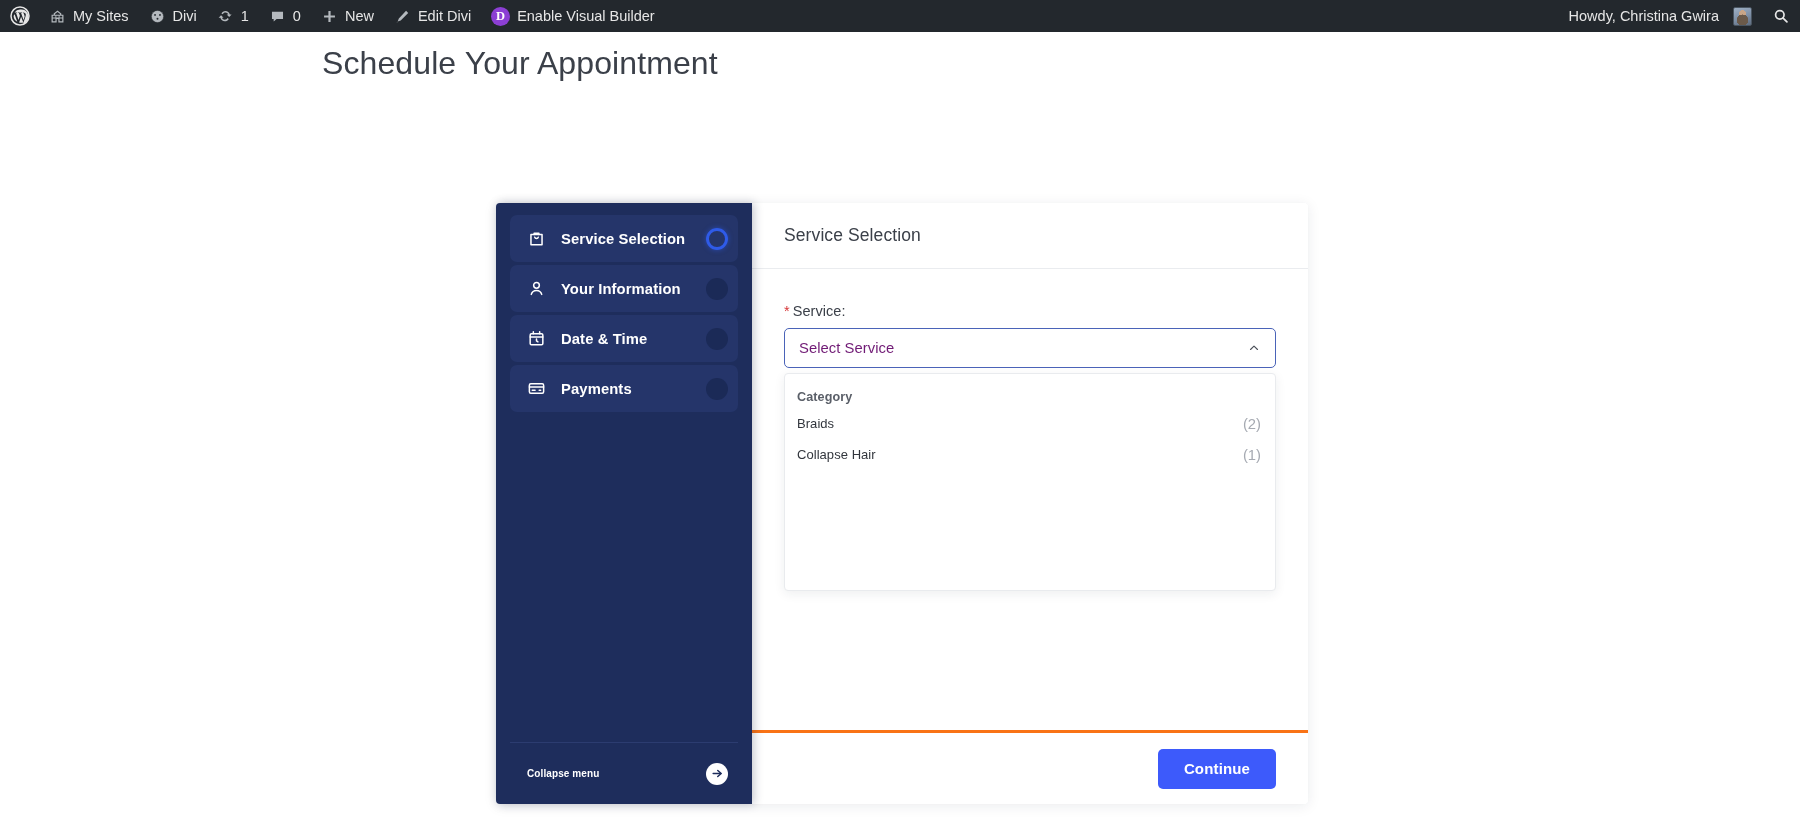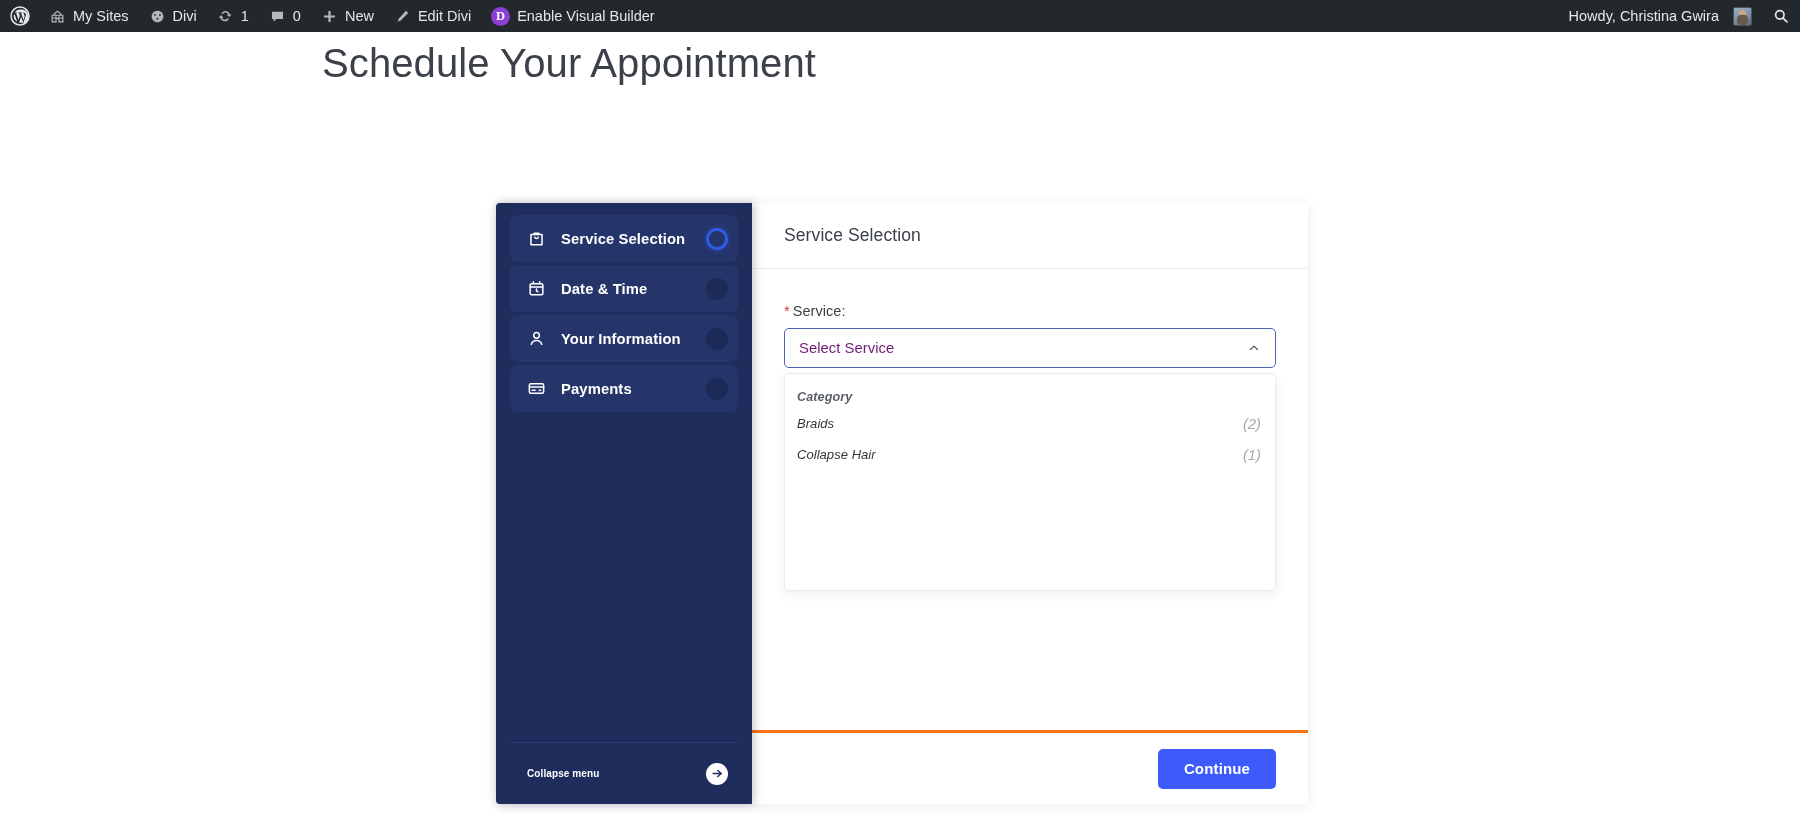--- a/index.html
+++ b/index.html
@@ -70,21 +70,21 @@
       radial-gradient(circle at 50% 34%, #c9a587 0 26%, transparent 27%),
       linear-gradient(160deg, #9fb0c4 0%, #7d8fa6 55%, #5f6d80 100%);
     border: 1px solid #4a5560;
   }
 
   
   .page-title {
     position: absolute;
     top: 43px;
     left: 322px;
-    font-size: 40px;
+    font-size: 32px;
     font-weight: 400;
     color: #3b4049;
     letter-spacing: 0.1px;
     line-height: 40px;
     white-space: nowrap;
   }
 
   
   .booking {
     position: absolute;
@@ -245,21 +245,20 @@
 
   .dropdown {
     margin-top: 5px;
     height: 218px;
     background: #ffffff;
     border: 1px solid #e9ebee;
     border-radius: 4px;
     box-shadow: 0 3px 11px rgba(26,34,58,0.075);
     padding: 12px 0 0 0;
     overflow: hidden;
-    font-style: italic;
   }
   .dd-group {
     font-size: 12.6px;
     font-weight: bold;
     color: #5a5f68;
     padding: 0 12px 0 12px;
     line-height: 22px;
     letter-spacing: 0.1px;
   }
   .dd-item {
@@ -414,38 +413,38 @@
             <path d="M9.7 10.3a2.4 2.4 0 0 0 4.6 0"></path>
           </svg>
         </span>
         <span class="step-label">Service Selection</span>
         <span class="step-dot active"></span>
       </div>
 
       <div class="step">
         <span class="step-ico">
           <svg width="19" height="19" viewBox="0 0 24 24" fill="none" stroke="#ffffff" stroke-width="1.9" stroke-linecap="round" stroke-linejoin="round">
+            <circle cx="12" cy="8" r="3.6"></circle>
+            <path d="M5.4 19.4c.9-3.2 3.5-5 6.6-5s5.7 1.8 6.6 5"></path>
+          </svg>
+        </span>
+        <span class="step-label">Your Information</span>
+        <span class="step-dot"></span>
+      </div>
+
+      <div class="step">
+        <span class="step-ico">
+          <svg width="19" height="19" viewBox="0 0 24 24" fill="none" stroke="#ffffff" stroke-width="1.9" stroke-linecap="round" stroke-linejoin="round">
             <rect x="4" y="6" width="16" height="14" rx="1.6"></rect>
             <path d="M4 10.2h16"></path>
             <path d="M8 6V3.6M16 6V3.6"></path>
             <path d="M12 12.6v2.4l1.8 1.2"></path>
           </svg>
         </span>
         <span class="step-label">Date &amp; Time</span>
-        <span class="step-dot"></span>
-      </div>
-
-      <div class="step">
-        <span class="step-ico">
-          <svg width="19" height="19" viewBox="0 0 24 24" fill="none" stroke="#ffffff" stroke-width="1.9" stroke-linecap="round" stroke-linejoin="round">
-            <circle cx="12" cy="8" r="3.6"></circle>
-            <path d="M5.4 19.4c.9-3.2 3.5-5 6.6-5s5.7 1.8 6.6 5"></path>
-          </svg>
-        </span>
-        <span class="step-label">Your Information</span>
         <span class="step-dot"></span>
       </div>
 
       <div class="step">
         <span class="step-ico">
           <svg width="19" height="19" viewBox="0 0 24 24" fill="none" stroke="#ffffff" stroke-width="1.9" stroke-linecap="round" stroke-linejoin="round">
             <rect x="3" y="6" width="18" height="12" rx="1.8"></rect>
             <path d="M3 10.1h18"></path>
             <path d="M6.6 14.2h3.6"></path>
             <path d="M15.4 14.2h1.9"></path>

